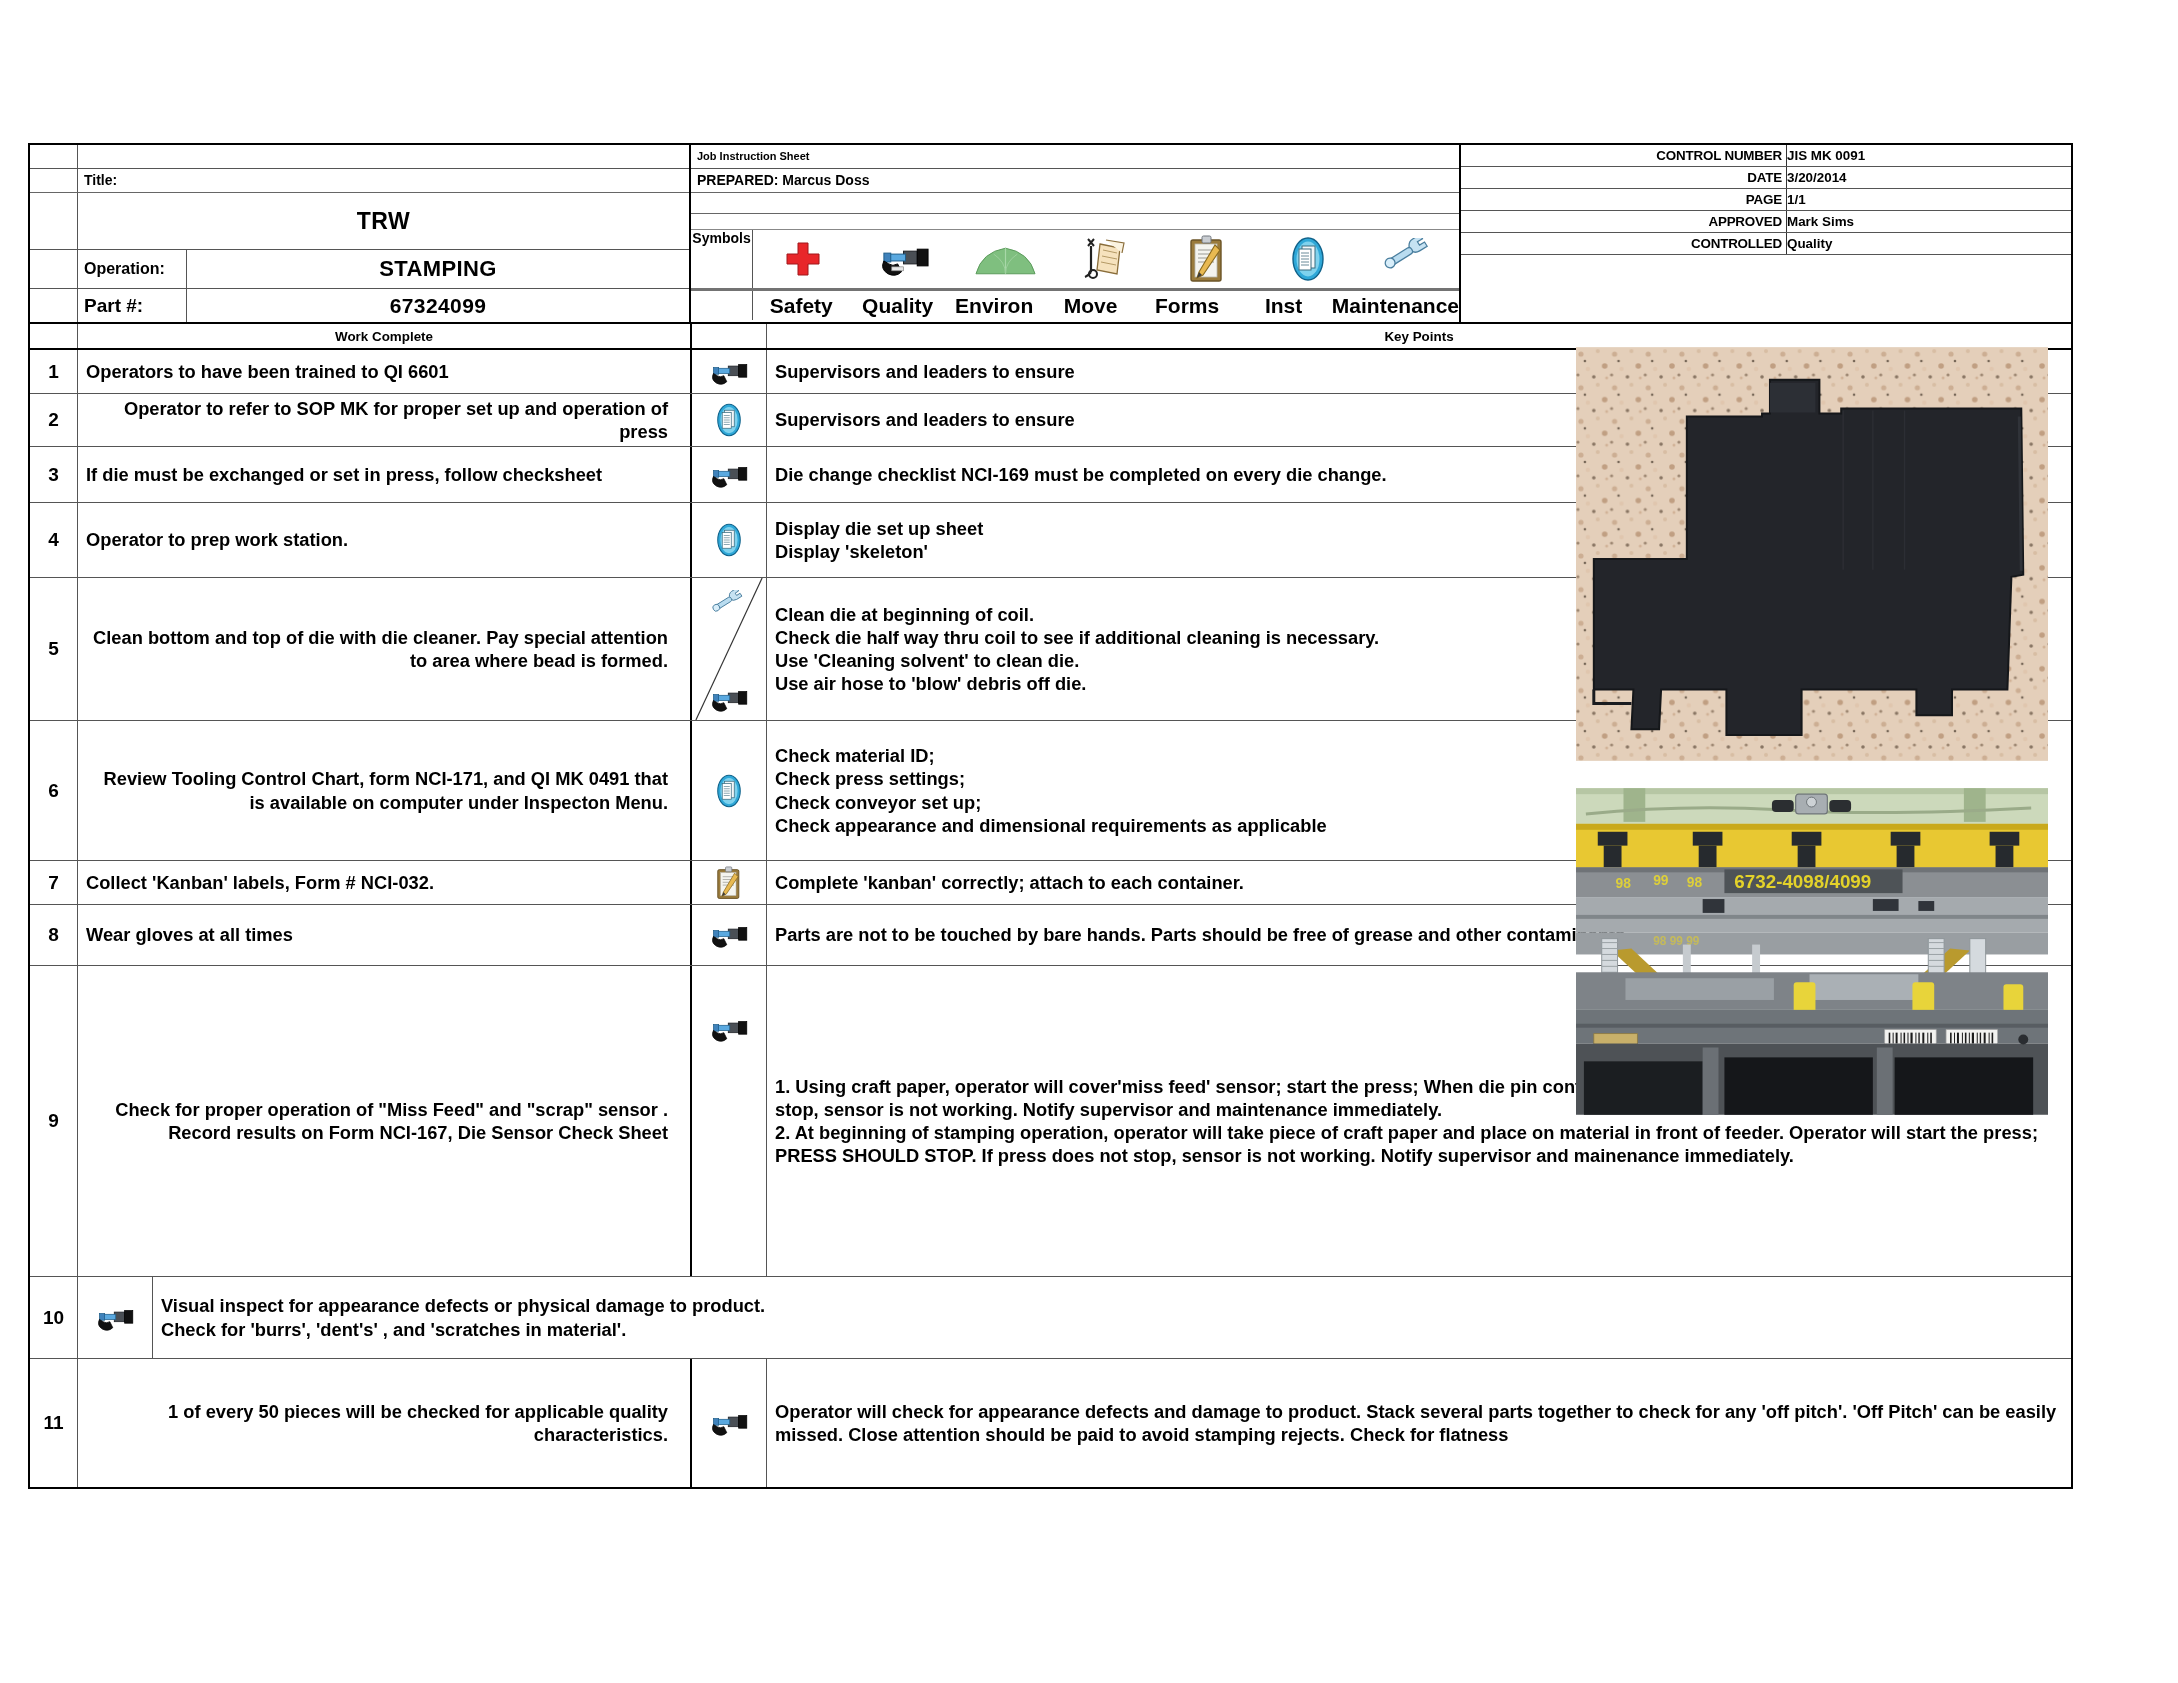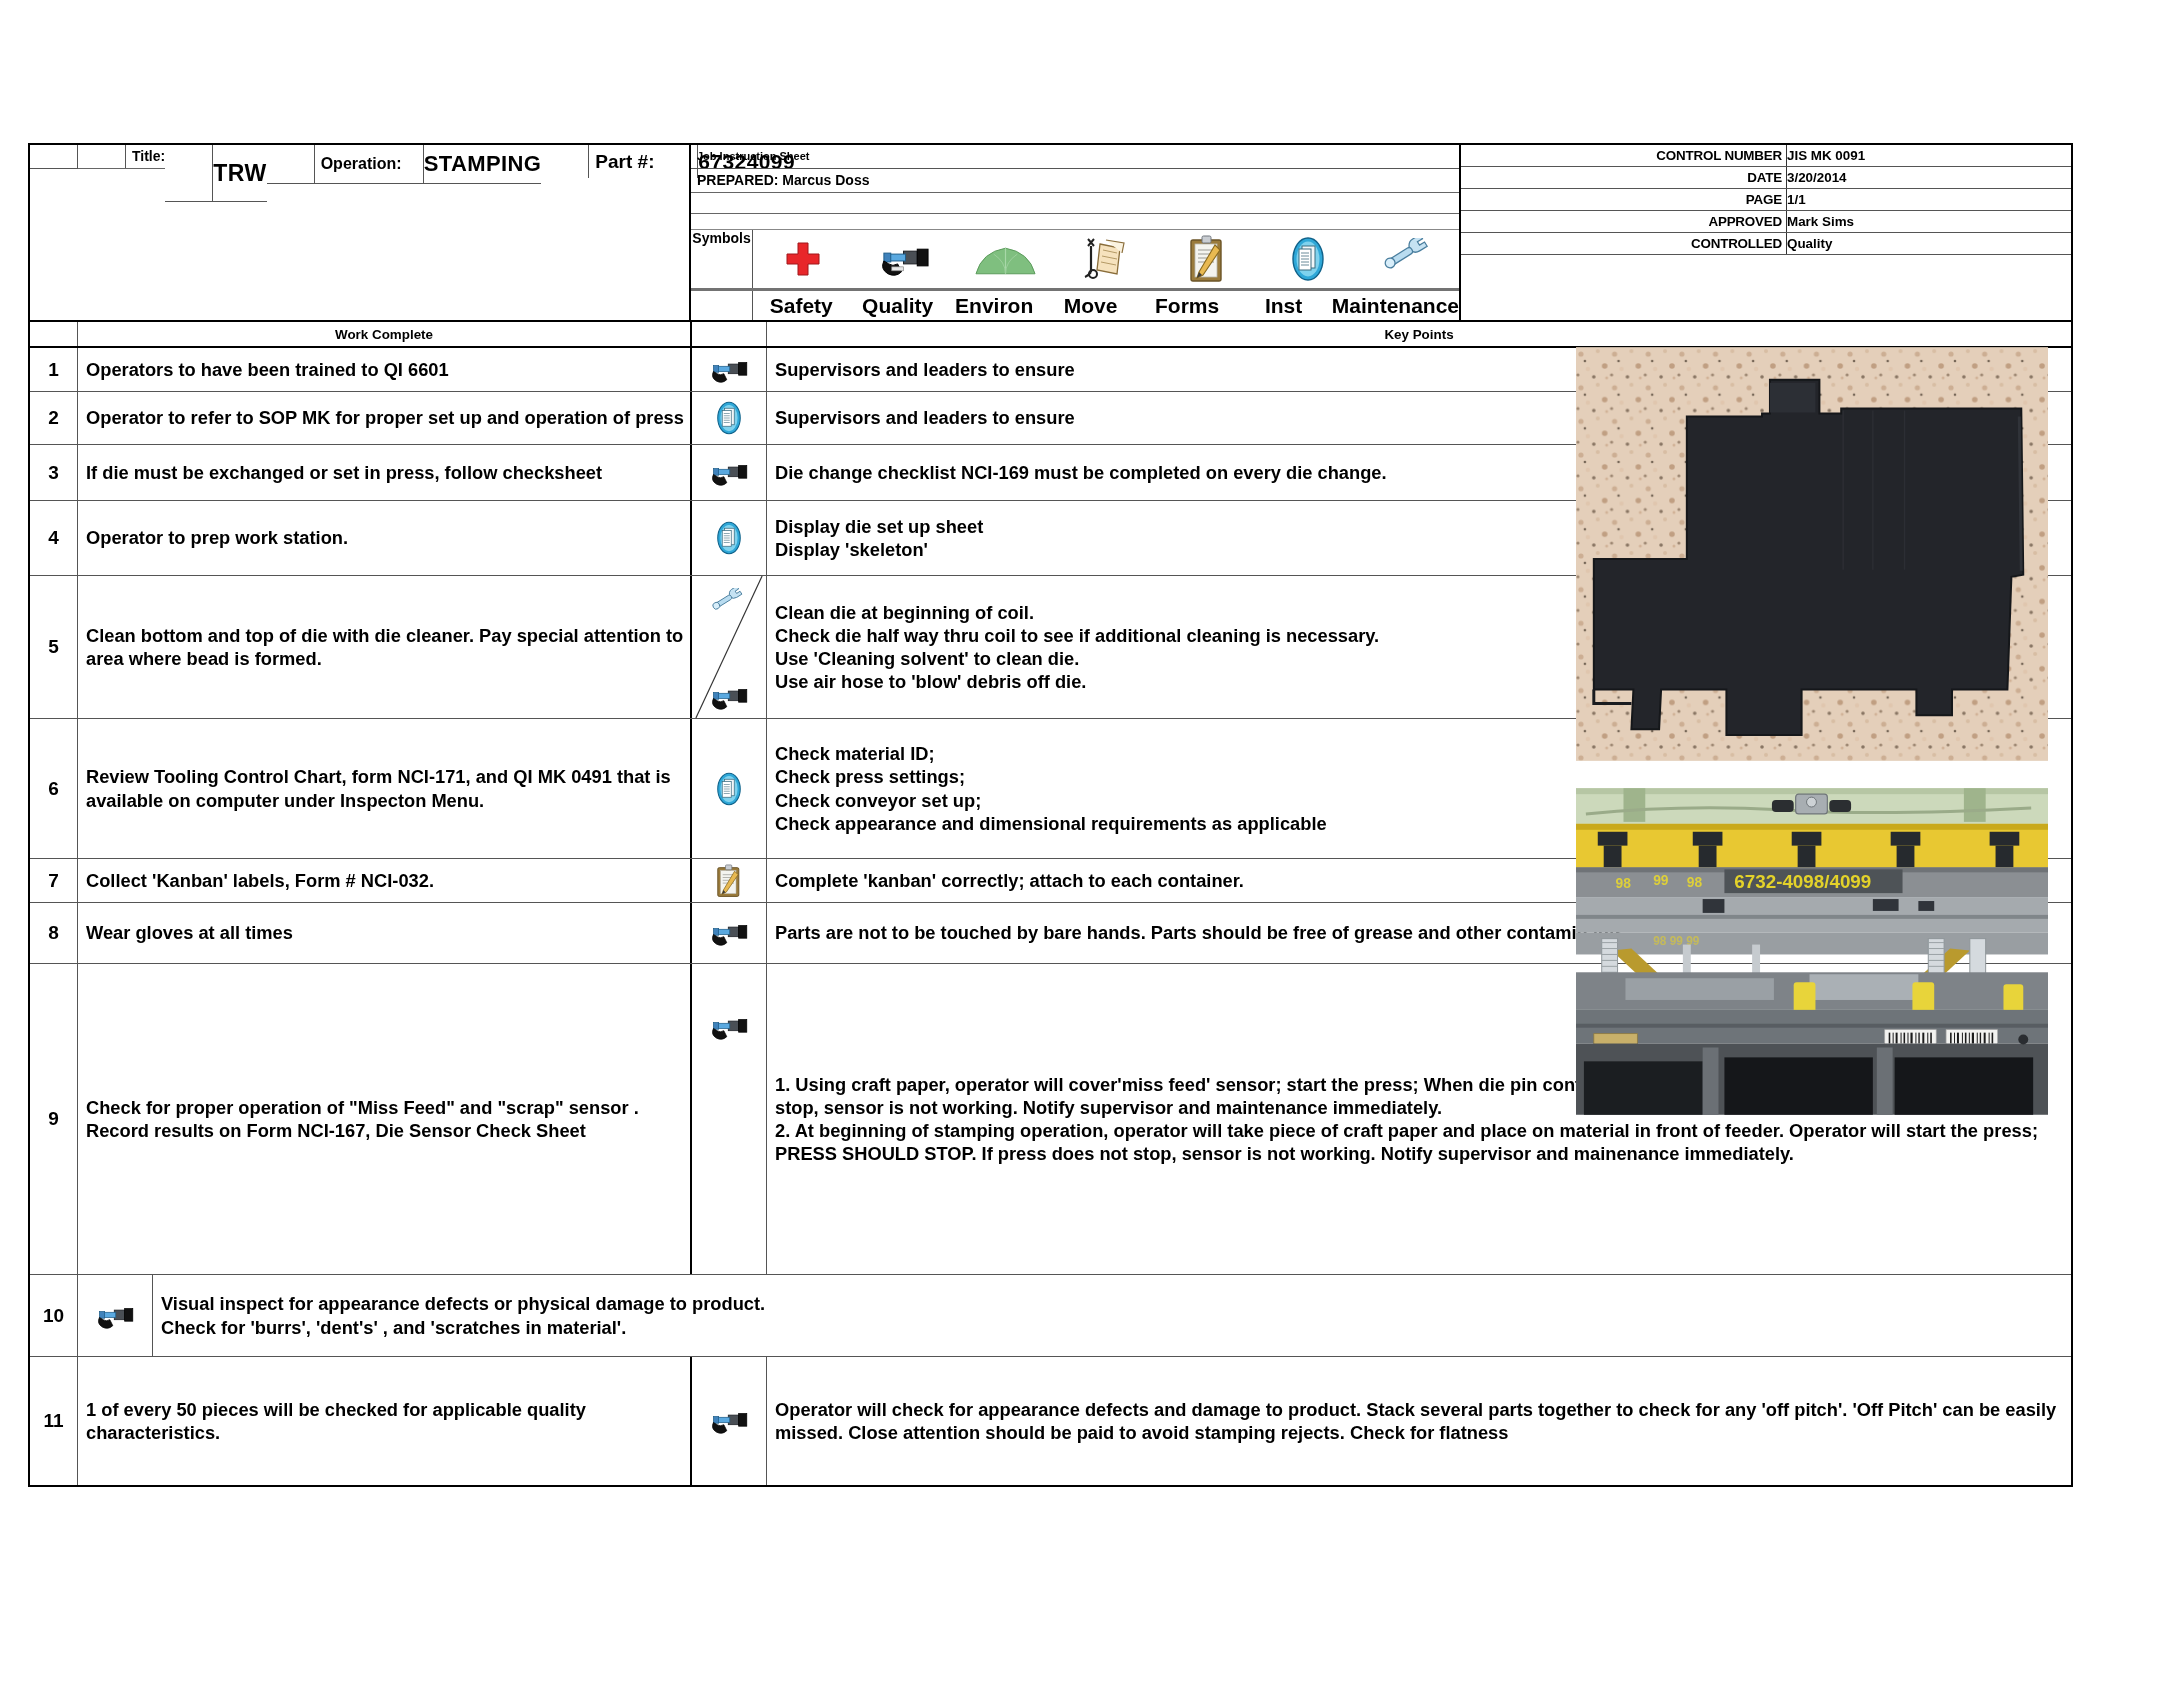--- a/index.html
+++ b/index.html
@@ -27,21 +27,21 @@
     display: flex;
     width: 100%;
     border: 2px solid #000;
     border-bottom: none;
   }
 
   
   .hdr-left {
     width: 661px;
     display: flex;
-    flex-direction: row;
+    flex-direction: column;
     border-right: 2px solid #000;
   }
   .hl-row { display: flex; }
   .hl-blank  { height: 24px; border-bottom: 1px solid #555; }
   .hl-blank .c1 { width: 48px; border-right: 1px solid #555; }
 
   .hl-title { height: 24px; border-bottom: 1px solid #666; }
   .hl-title .c1 { width: 48px; border-right: 1px solid #555; }
   .hl-title .c2 {
     flex: 1; font-size: 14px; font-weight: bold;
@@ -188,23 +188,24 @@
   .p-num {
     width: 48px;
     border-right: 1px solid #555;
     display: flex; align-items: center; justify-content: center;
     font-size: 19px; font-weight: bold;
   }
   .p-work {
     width: 614px;
     border-right: 2px solid #000;
     display: flex; align-items: center;
-    padding: 4px 4px 4px 8px;
+    padding: 4px 22px 4px 8px;
     font-size: 18.3px; font-weight: bold;
     line-height: 1.27;
+    text-align: right;
   }
   .p-icon {
     width: 75px;
     border-right: 1px solid #555;
     display: flex; align-items: center; justify-content: center;
     position: relative;
   }
   .p-key {
     flex: 1;
     display: flex; align-items: center;

